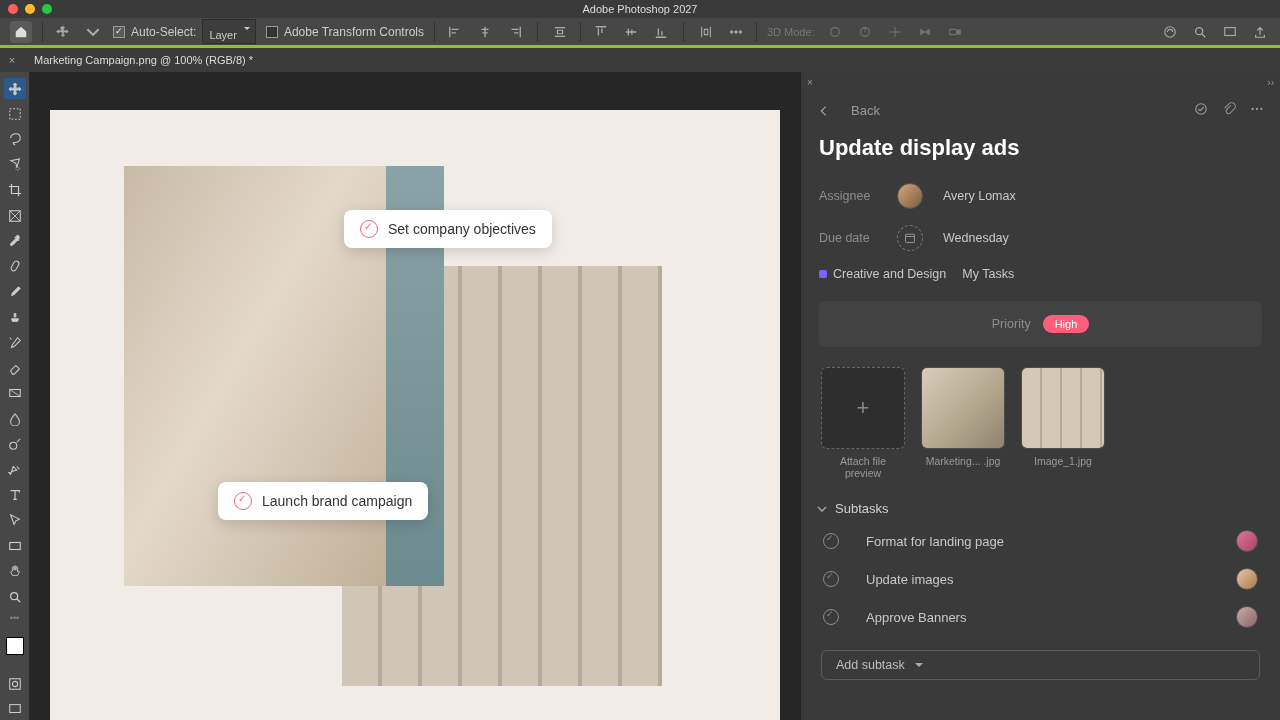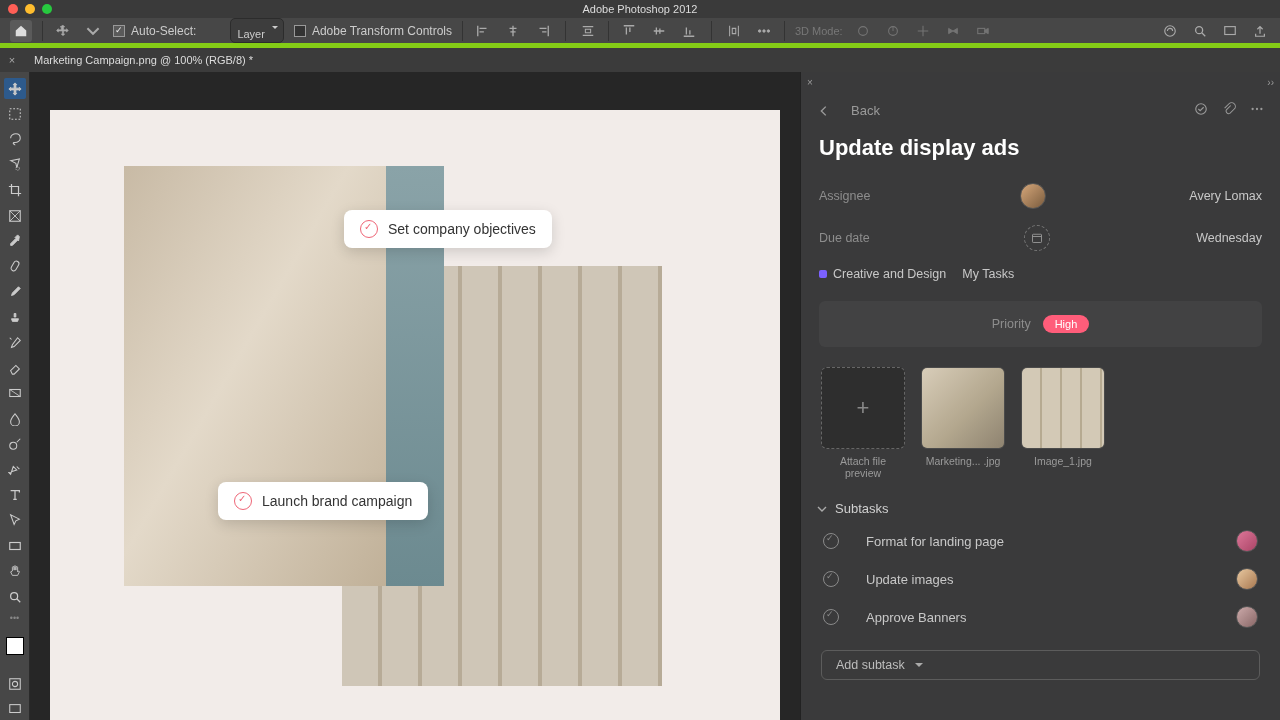--- a/index.html
+++ b/index.html
@@ -6,28 +6,28 @@
 html,body { width:1280px; height:720px; overflow:hidden; background:#262626; color:#ccc; }
 
 
 .titlebar { height:18px; background:#3a3a3a; display:flex; align-items:center; padding:0 8px; position:relative; }
 .traffic { display:flex; gap:7px; }
 .dot { width:10px; height:10px; border-radius:50%; }
 .dot.red{background:#ff5f56;} .dot.yellow{background:#ffbd2e;} .dot.green{background:#27c93f;}
 .titlebar .apptitle { position:absolute; left:50%; transform:translateX(-50%); font-size:11px; color:#ddd; }
 
 
-.menubar { height:30px; background:#474747; border-bottom:5px solid #84cc16; display:flex; align-items:center; padding:0 10px; gap:10px; font-size:12px; color:#ddd; }
+.menubar { height:30px; background:#474747; border-bottom:3px solid #84cc16; display:flex; align-items:center; padding:0 10px; gap:10px; font-size:12px; color:#ddd; }
 .home-btn { width:22px; height:22px; background:#5a5a5a; border-radius:3px; display:flex; align-items:center; justify-content:center; }
 .sep { width:1px; height:20px; background:#333; }
 .toolslot { display:flex; align-items:center; gap:6px; color:#ccc; }
 .checkbox { width:12px; height:12px; border:1px solid #999; background:#333; display:inline-block; }
 .checkbox.checked{ background:#5a5a5a; position:relative;}
 .checkbox.checked::after{content:"✓";font-size:9px;color:#eee;position:absolute;top:-1px;left:1px;}
-.dropdown { background:#3d3d3d; border:1px solid #2c2c2c; padding:9px 18px 2px 6px; border-radius:5px; position:relative; font-size:11px;margin-left:28px; }
+.dropdown { background:#3d3d3d; border:1px solid #2c2c2c; padding:9px 18px 2px 6px; border-radius:0; position:relative; font-size:11px; }
 .dropdown::after { content:""; position:absolute; right:5px; top:7px; border:3px solid transparent; border-top-color:#ccc; }
 .iconbtn { width:20px; height:20px; display:flex; align-items:center; justify-content:center; color:#aaa; border-radius:3px; }
 .iconbtn svg { width:14px; height:14px; fill:#aaa; stroke:#aaa; }
 .menubar .rightcluster { margin-left:auto; display:flex; gap:10px; align-items:center; }
 
 
 .tabrow { height:24px; background:#3b3b3b; display:flex; align-items:center; font-size:11px; }
 .xbtn { width:24px; text-align:center; color:#aaa; }
 .doctab { padding:0 10px; color:#ddd; }
 
@@ -54,21 +54,21 @@
 
 
 .panel { width:480px; background:#3a3a3b; border-left:1px solid #222; display:flex; flex-direction:column; font-size:13px; color:#c8c8c8; }
 .panel .tabhdr { height:20px; display:flex; align-items:center;color:#999;font-size:10px;}
 .panel .tabhdr .tabx{width:18px;text-align:center;}
 .panel .paneltab { font-size:11px; padding:3px 10px; color:#ddd; border-bottom:2px solid #4a6; display:inline-block; }
 .panel .hdr { display:flex; align-items:center; padding:10px 16px; gap:10px; }
 .panel .hdr .backgrp{display:flex;align-items:center;gap:20px;color:#9a9a9a;}
 .panel .hdr .right { margin-left:auto; display:flex; gap:14px; color:#9a9a9a; }
 .panel h2 { color:#fff; font-size:22px; font-weight:600; padding:6px 18px 14px; }
-.fieldrow { display:flex; align-items:center; padding:8px 18px; gap:20px; font-size:12.5px;justify-content:space-between; }
+.fieldrow { display:flex; align-items:center; padding:8px 18px; gap:20px; font-size:12.5px; }
 .fieldrow .lab { width:58px; color:#8d8d8d; }
 .avatar { width:26px; height:26px; border-radius:50%; background:linear-gradient(135deg,#d6a77a,#7a5c3e); border:1px solid #555; }
 .avsm { width:22px; height:22px; border-radius:50%; border:1px solid #555; }
 .dateico { width:26px; height:26px; border:1px dashed #777; border-radius:50%; display:flex; align-items:center; justify-content:center; }
 .dateico svg{width:12px;height:12px;stroke:#999;fill:none;}
 .tags { padding:8px 18px; display:flex; gap:16px; font-size:12.5px; }
 .tagdot { width:8px; height:8px; background:#7b61ff; display:inline-block; border-radius:2px; margin-right:6px; }
 .prioritybox { margin:12px 18px; background:#424243; border-radius:6px; padding:14px; display:flex; align-items:center; justify-content:center; gap:12px; }
 .prioritybox .plab { color:#8d8d8d; font-size:12.5px; }
 .prioritybox .pill2 { background:#ff5d7a; color:#fff; font-size:11px; padding:3px 12px; border-radius:12px; }
@@ -91,21 +91,21 @@
 </style>
 </head>
 <body>
 
 <div class="titlebar">
   <div class="traffic">
     <div class="dot red"></div>
     <div class="dot yellow"></div>
     <div class="dot green"></div>
   </div>
-  <div class="apptitle">Adobe Photoshop 2012</div>
+  <div class="apptitle">Adobe Photoshop 2027</div>
 </div>
 
 <div class="menubar">
   <div class="home-btn">
     <svg viewBox="0 0 24 24" class="littleicon">
         <path d="M3 11l9-8 9 8v10H3z" fill="#ddd"></path>
       </svg>
   </div>
   <div class="sep"></div>
   <div class="iconbtn">

